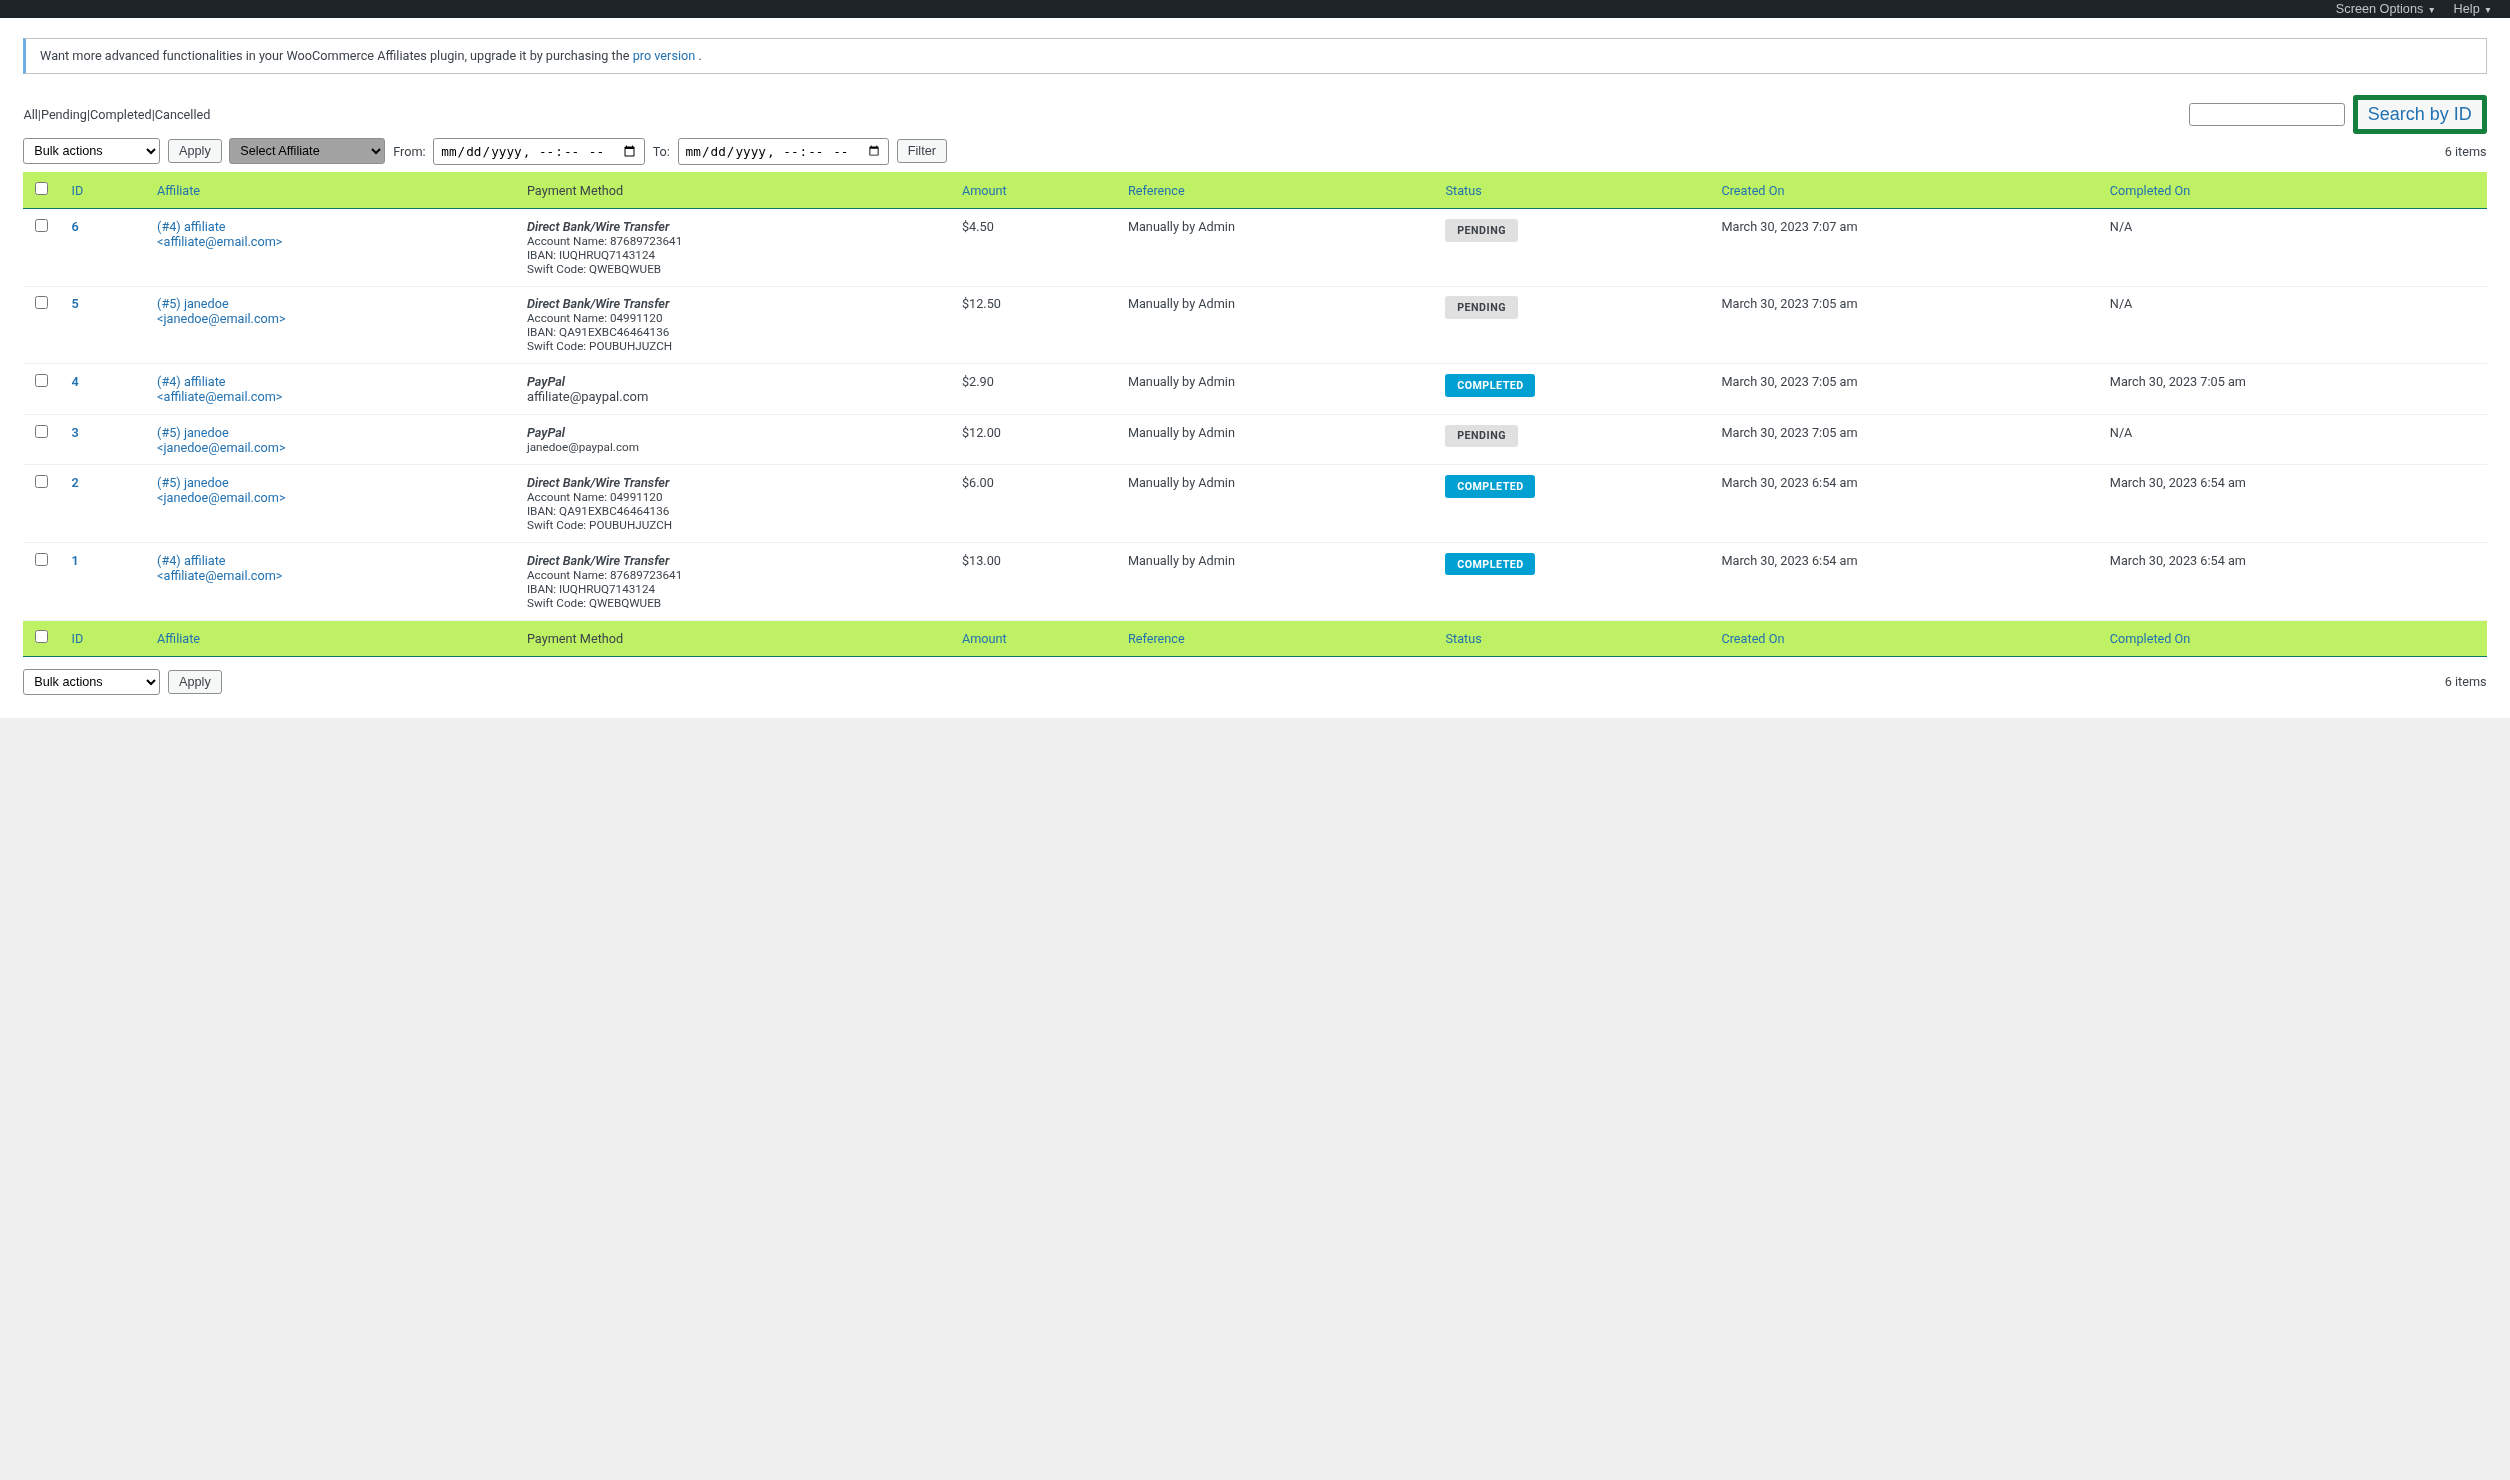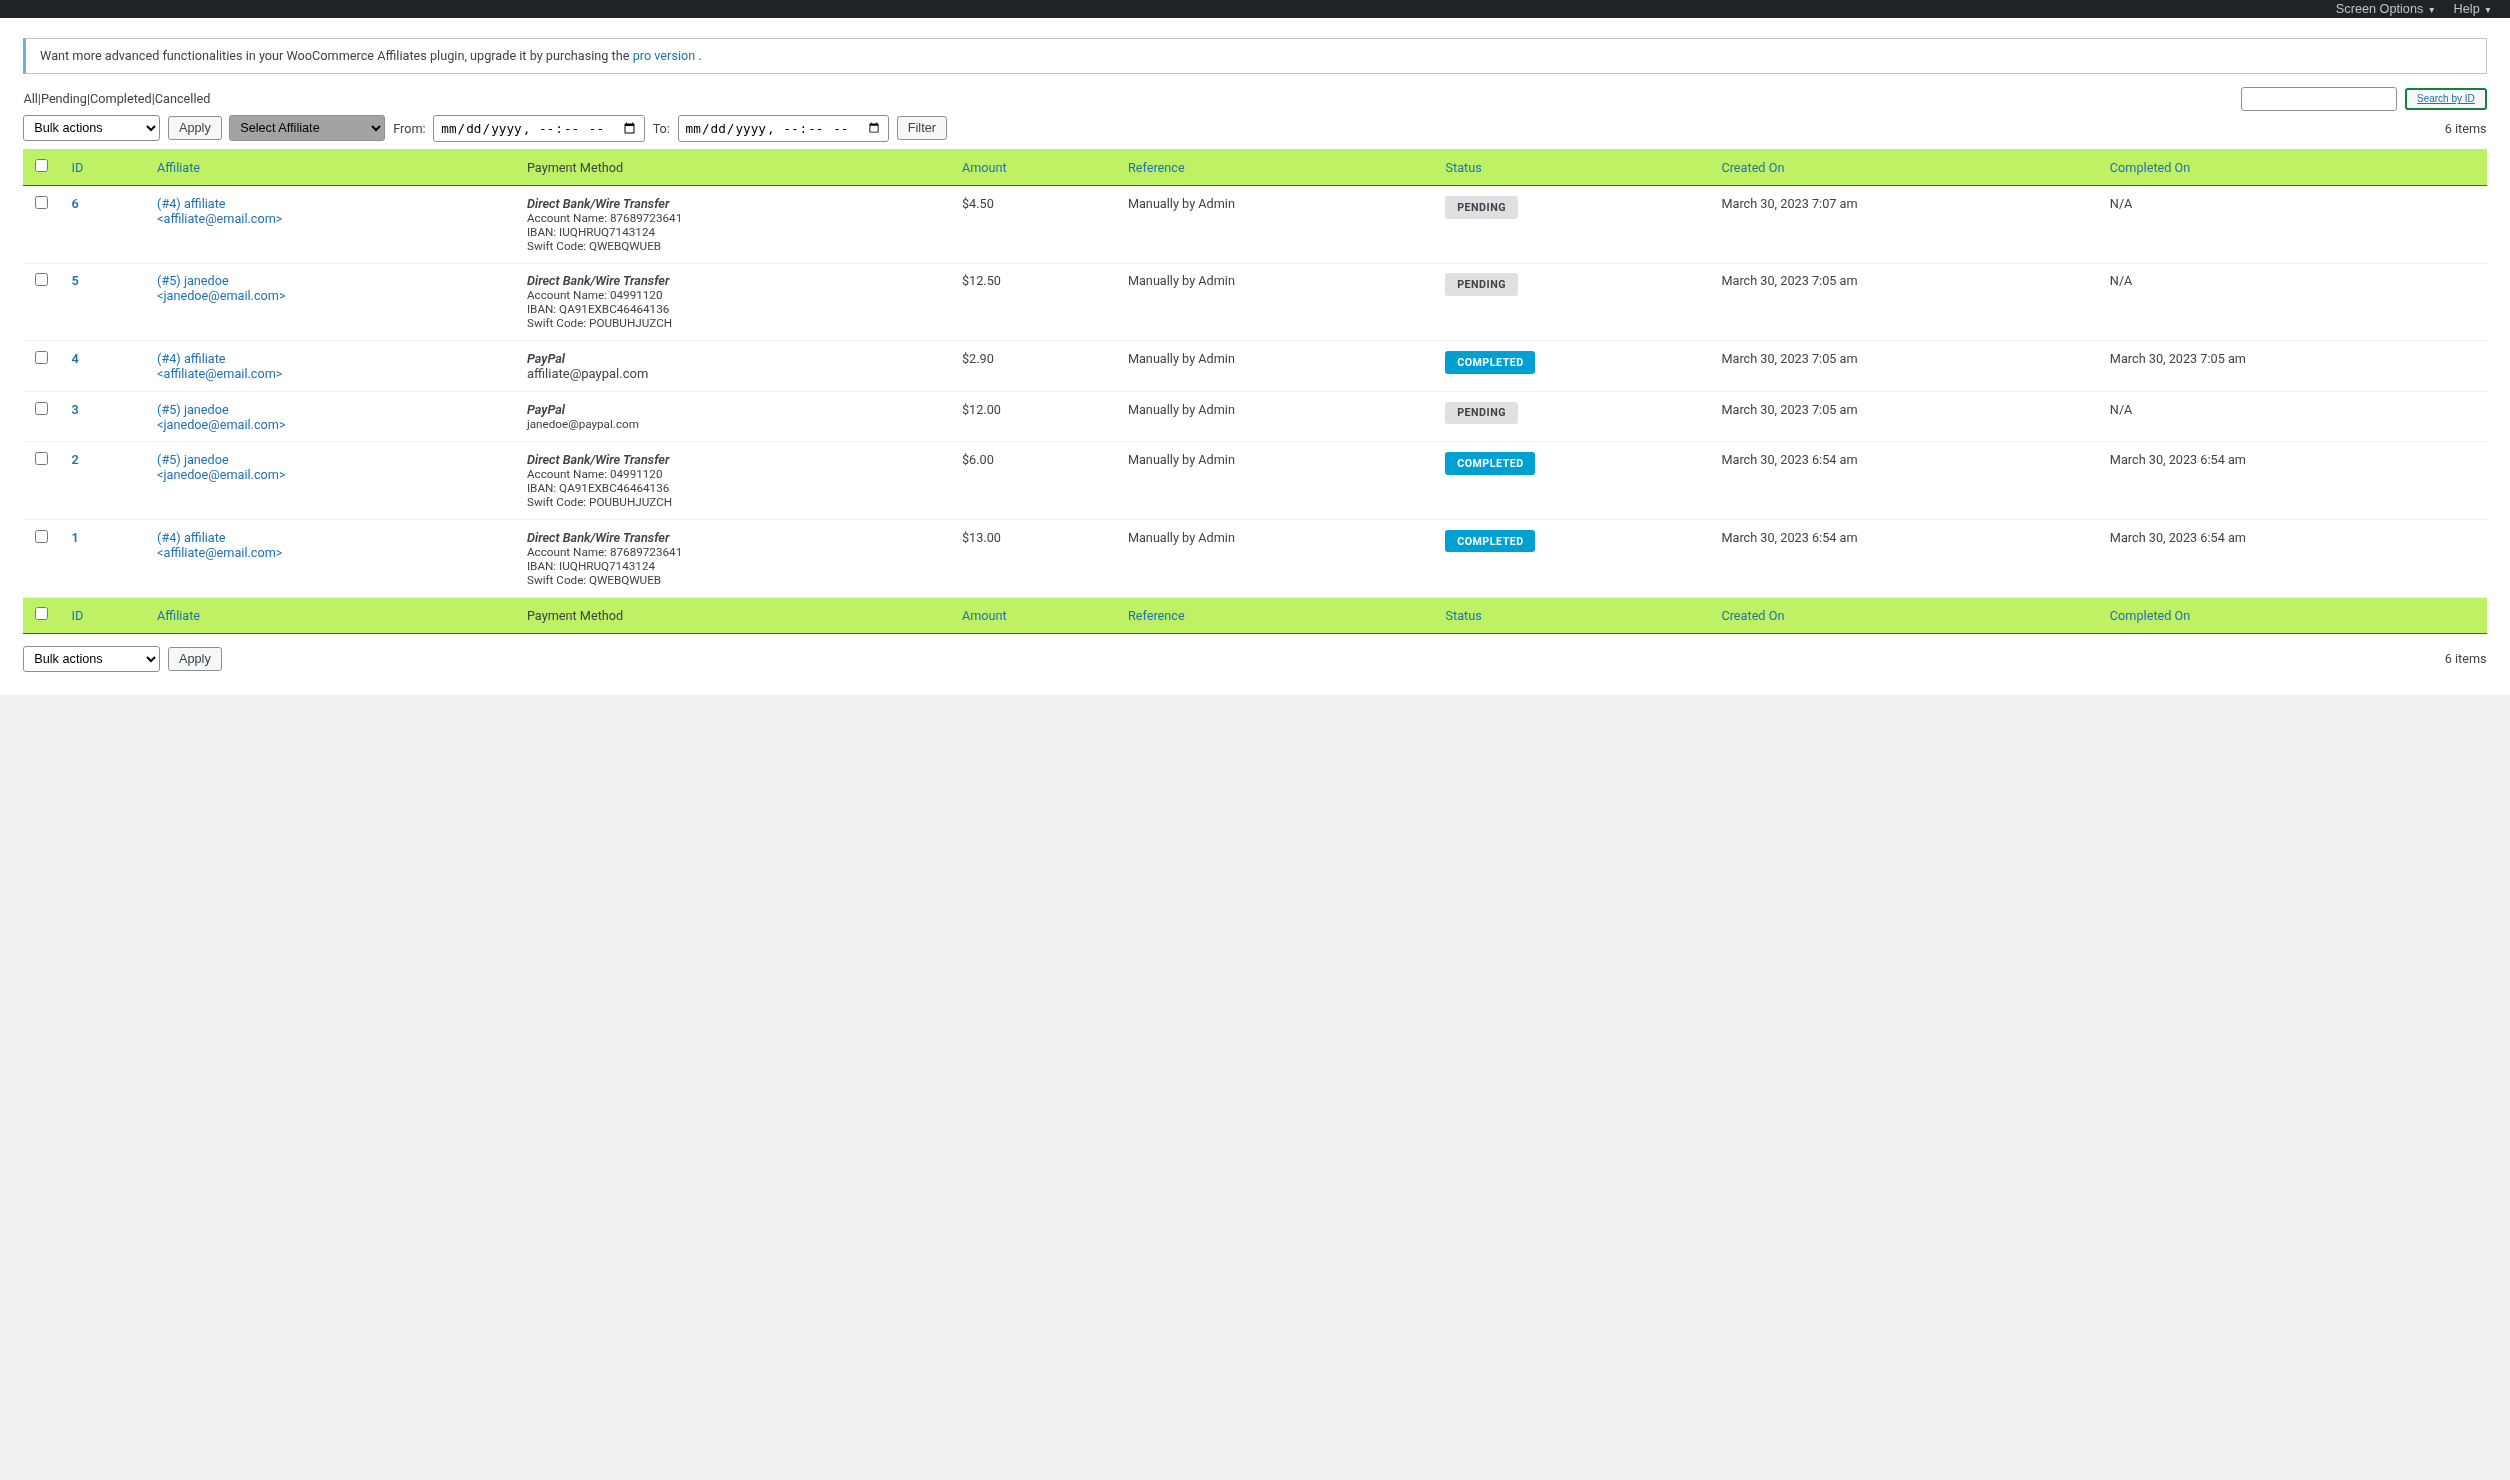--- a/index.html
+++ b/index.html
@@ -59,21 +59,21 @@
       padding: 5.9px 13.7px;
       font-size: 12.7px;
       cursor: pointer;
       font-weight: 600;
     }
     .notice-bar {
       border: 1px solid #c3c4c7;
       border-left: 3.9px solid #72aee6;
       background: #fff;
       padding: 9.8px 13.7px;
-      margin-bottom: 13px;
+      margin-bottom: 21px;
       font-size: 12.7px;
       color: #3c434a;
     }
     .notice-bar a {
       color: #2271b1;
     }
     .search-by-id-area {
       float: right;
       display: flex;
       align-items: center;
@@ -81,27 +81,26 @@
     }
     .search-by-id-input {
       border: 1px solid #8c8f94;
       border-radius: 2.9px;
       padding: 3.9px 7.8px;
       font-size: 12.7px;
       width: 156px;
     }
     .search-by-id-btn {
       background: #f6f7f7;
-      border: 2px solid #15803d;
+      border: 5px solid #15803d;
       border-radius: 2.9px;
       color: #2271b1;
-      font-size: 10px;
+      font-size: 18px;
       padding: 3.9px 9.8px;
       cursor: pointer;
-      text-decoration: underline;
     }
     .toolbar {
       display: flex;
       align-items: center;
       gap: 7.8px;
       margin-bottom: 7.8px;
       flex-wrap: wrap;
     }
     .toolbar-right {
       margin-left: auto;

